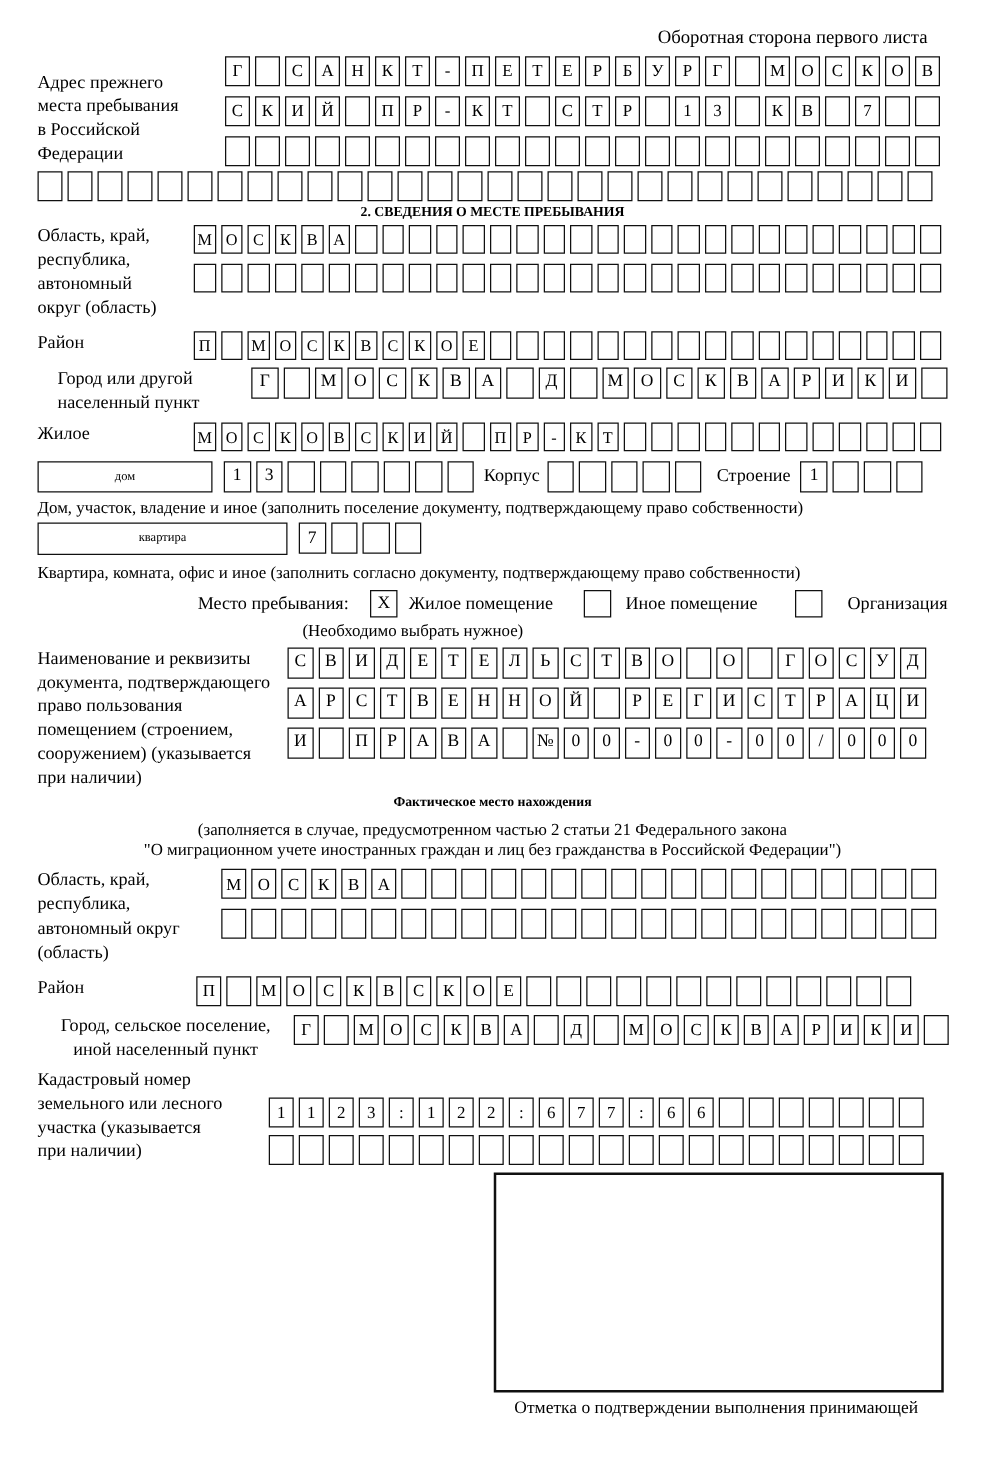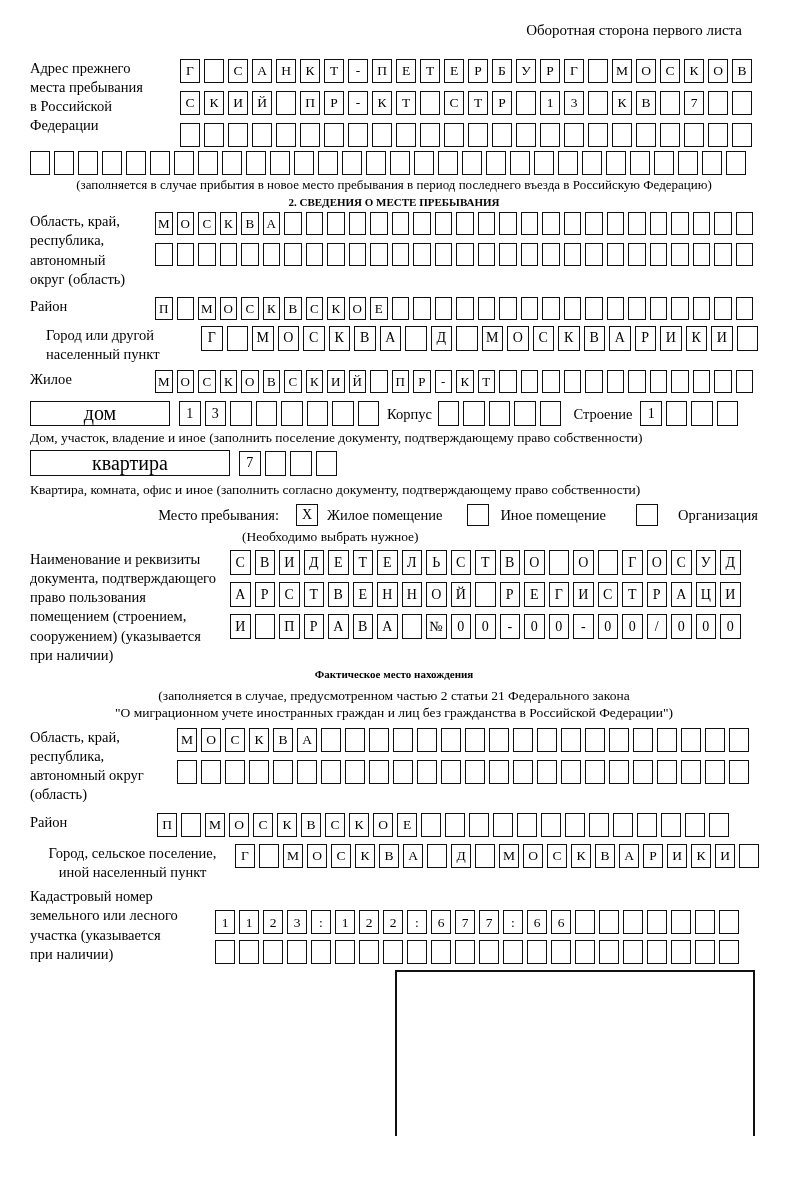--- a/index.html
+++ b/index.html
@@ -23,21 +23,21 @@
     font-size:13.5px; line-height:1;
   }
   .cB { width:17.5px; height:23px; font-size:13px; }
   .cC { width:21.5px; height:25px; font-size:14px; }
   .cD { width:20.5px; height:25px; font-size:14px; }
   .note { font-size:13px; text-align:center; line-height:1.25; }
   .title { font-weight:bold; font-size:11px; text-align:center; }
   .widebox {
     box-sizing:border-box; border:1.6px solid #101010; height:25px;
     display:flex; align-items:center; justify-content:center;
-    font-size:20px; flex:0 0 auto;
+    font-size:10px; flex:0 0 auto;
   }
   .chk {
     flex:0 0 auto; box-sizing:border-box; width:22px; height:22px;
     border:1.6px solid #101010; display:flex; align-items:center; justify-content:center;
     font-size:14px;
   }
   .inline-lbl { font-size:14.5px; line-height:22px; white-space:nowrap; }
   .stamp-box {
     box-sizing:border-box; width:360px; height:176px; border:2px solid #101010;
     margin-left:365px;
@@ -47,21 +47,21 @@
     font-size:14px; line-height:18px; text-align:center; white-space:pre-line;
   }
 </style>
 </head>
 <body>
 
 <div class="page">
 
   <div class="hdr">Оборотная сторона первого листа</div>
 
-  <div class="row" style="margin-top:20px;">
+  <div class="row" style="margin-top:6px;align-items:flex-end;">
     <div class="lbl" style="width:150px;">Адрес прежнего
 места пребывания
 в Российской
 Федерации</div>
     <div class="stack">
       <div class="cells">
           <span class="cell">Г</span>
           <span class="cell"></span>
           <span class="cell">С</span>
           <span class="cell">А</span>
@@ -165,21 +165,20 @@
       <span class="cell"></span>
       <span class="cell"></span>
       <span class="cell"></span>
       <span class="cell"></span>
       <span class="cell"></span>
       <span class="cell"></span>
       <span class="cell"></span>
       <span class="cell"></span>
       <span class="cell"></span>
     </div>
-  <div class="note" style="margin-top:2px;">(заполняется в случае прибытия в новое место пребывания в период последнего въезда в Российскую Федерацию)</div>
 
   <div class="title" style="margin-top:3px;">2. СВЕДЕНИЯ О МЕСТЕ ПРЕБЫВАНИЯ</div>
 
   <div class="row" style="margin-top:4px;">
     <div class="lbl" style="width:125px;">Область, край,
 республика,
 автономный
 округ (область)</div>
     <div class="stack">
       <div class="cells">

